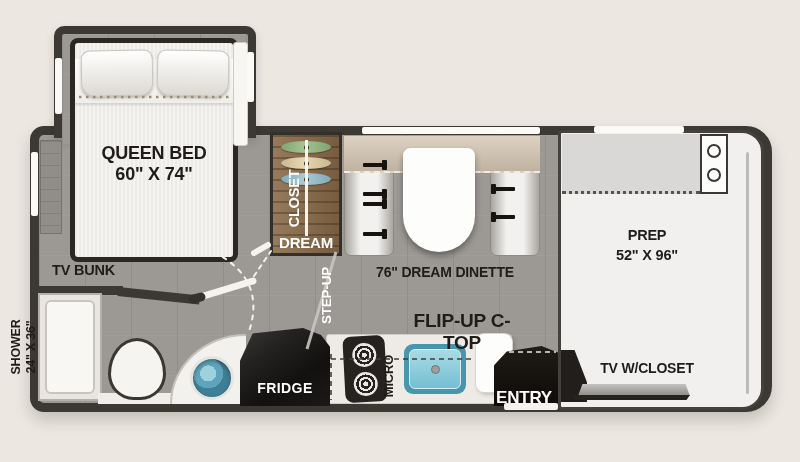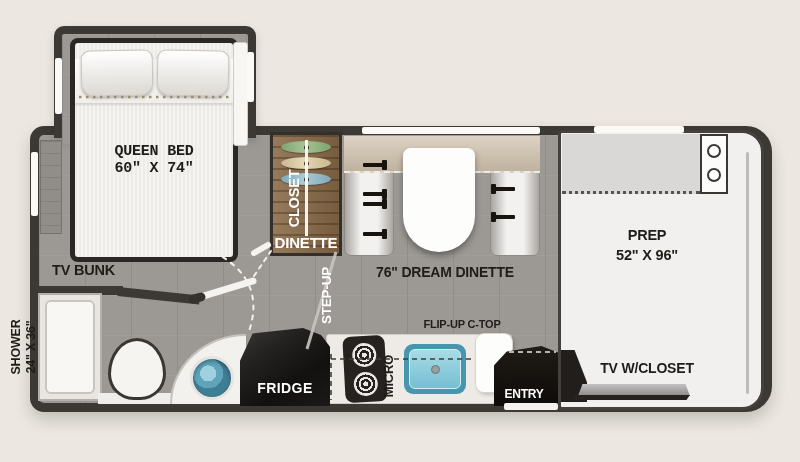--- a/index.html
+++ b/index.html
@@ -68,21 +68,21 @@
               background:linear-gradient(180deg,#fdfcfb,#f0eeea);
               box-shadow:0 2px 2px rgba(0,0,0,.12); }
   .pillow {
     width:72px; height:46px; z-index:2;
     background:linear-gradient(180deg,#ffffff,#dcd9d3);
     border:1px solid #c9c5be; border-radius:9px 9px 13px 13px;
     box-shadow:0 2px 3px rgba(0,0,0,.25);
   }
   .p1 { left:6px; top:7px; transform:rotate(-1deg); }
   .p2 { left:82px; top:7px; transform:rotate(1deg); }
-  .bed-label { left:9px; top:100px; width:140px; font-size:15px;font-family:Liberation Mono, monospace; }
+  .bed-label { left:9px; top:100px; width:140px; font-size:18px; }
 
   .tvprep-label { left:52px; top:262px; width:96px; font-size:14.5px; text-align:left; }
 
   
   .shower {
     left:38px; top:293px; width:64px; height:108px; z-index:4;
     background:#e9e6e1; border:2px solid #b4b0a9;
   }
   .shower-pan { left:5px; top:5px; right:5px; bottom:5px;
                 background:#f8f7f4; border:2px solid #c9c5be; border-radius:6px; }
@@ -173,28 +173,28 @@
                         #e9e7e3 5px 7px, #262220 7px 9.5px, #e9e7e3 9.5px 12px); }
   .b1 { top:7px; } .b2 { top:36px; }
   .micro-label { left:353px; top:369px; width:72px; height:14px; font-size:13px; }
   .sink { left:404px; top:344px; width:62px; height:50px; z-index:5;
           background:#4796ad; border-radius:9px; }
   .sink-basin { left:5px; top:5px; right:5px; bottom:5px;
                 background:linear-gradient(180deg,#a8dbe6,#74bfd2);
                 border:1px solid #d6eef3; border-radius:6px; }
   .drain { left:50%; top:50%; width:9px; height:9px; margin:-4.5px 0 0 -4.5px;
            border-radius:50%; background:#9aa09f; border:1px solid #6f7473; position:absolute; }
-  .flipup-label { left:398px; top:318px; width:128px; font-size:11px; }
+  .flipup-label { left:398px; top:310px; width:128px; font-size:19px; }
   .flipup-piece { left:476px; top:334px; width:36px; height:58px; z-index:5;
                   background:#fdfdfc; border-radius:8px;
                   box-shadow:0 0 0 1px #d8d5cf, 2px 2px 4px rgba(0,0,0,.25); }
   .entry-steps { left:494px; top:346px; width:64px; height:60px; z-index:5;
                  background:linear-gradient(180deg,#1f1b17,#0e0b08);
                  clip-path:polygon(0 32%, 20% 9%, 74% 0, 100% 11%, 100% 100%, 0 100%); }
-  .entry-label { left:492px; top:388px; width:64px; font-size:12px; }
+  .entry-label { left:492px; top:388px; width:64px; font-size:17px; }
   .entry-threshold { left:504px; top:403px; width:54px; height:7px; z-index:5;
                      background:#f5f3ef; border-radius:2px; }
 
   
   .cab-panel { left:558px; top:130px; width:206px; height:280px; z-index:3;
                background:#f1f0ee; border:3px solid #44403b;
                border-radius:4px 22px 22px 4px; }
   .cab-topband { left:562px; top:134px; width:138px; height:60px; z-index:4;
                  background:#d9d8d6; border-bottom:3px dotted #57534e; }
   .cab-console { left:700px; top:134px; width:28px; height:60px; z-index:4;
@@ -265,21 +265,21 @@
   <div class="abs vanity"></div>
   <div class="abs basin"></div>
 
   <div class="abs closet-unit">
     <div class="hanger hg"></div>
     <div class="hanger ht"></div>
     <div class="hanger hb"></div>
     <div class="rod"></div>
   </div>
   <div class="abs closet-label lbl white vlabel">CLOSET</div>
-  <div class="abs pantry-label lbl white">DINETTE</div>
+  <div class="abs pantry-label lbl white">DREAM</div>
 
   <div class="abs stepup-label lbl white vlabel">STEP-UP</div>
 
   <div class="abs bench bench-left"></div>
   <div class="abs bench bench-right"></div>
   <div class="abs headrest"></div>
   <div class="abs dinette-table"></div>
   <div class="abs belt cap-right" style="left:363px;top:163px;"></div>
   <div class="abs belt cap-right" style="left:363px;top:192px;"></div>
   <div class="abs belt cap-right" style="left:363px;top:202px;"></div>

